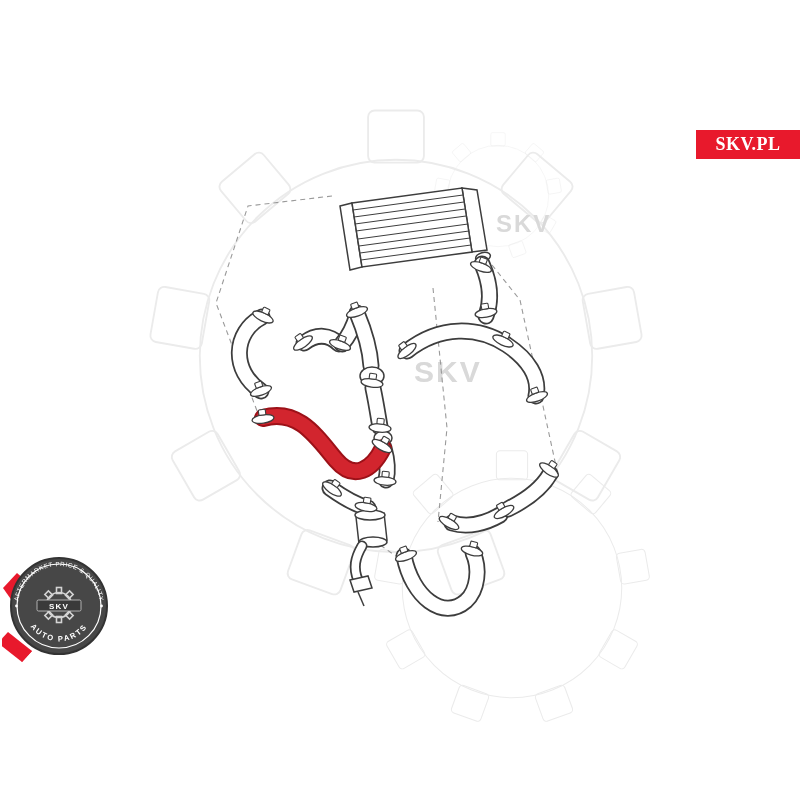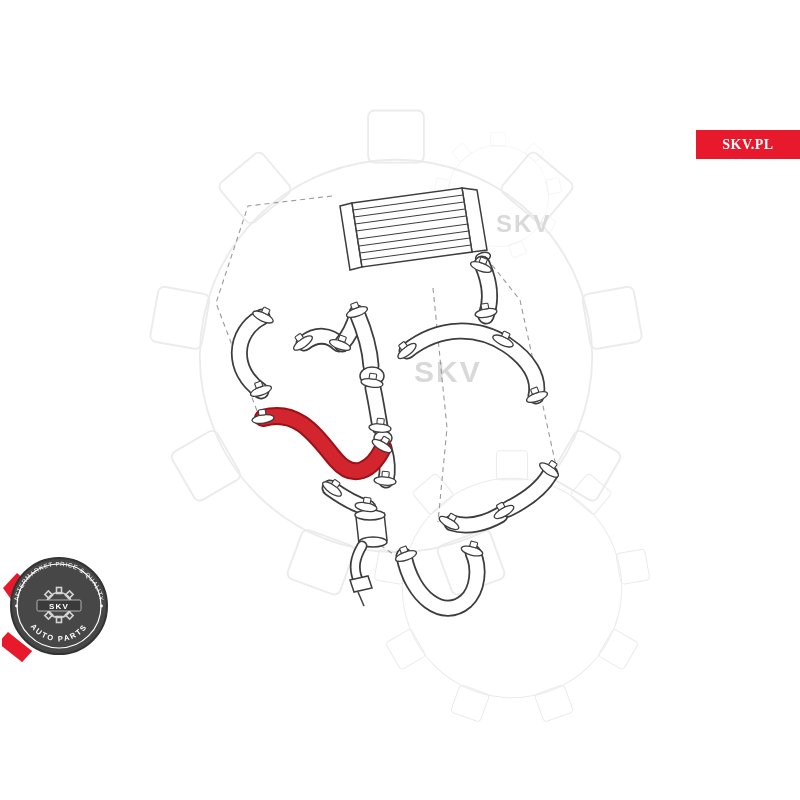--- a/index.html
+++ b/index.html
@@ -18,21 +18,21 @@
   .ink-fill{fill:#ffffff;stroke:#3d3d3d;stroke-width:1.5;}
   .fin{stroke:#3d3d3d;stroke-width:1;}
   .to{fill:none;stroke:#3d3d3d;stroke-width:17;stroke-linecap:round;}
   .ti{fill:none;stroke:#ffffff;stroke-width:13.5;stroke-linecap:round;}
   .ro{fill:none;stroke:#9c1118;stroke-width:18;stroke-linecap:round;}
   .ri{fill:none;stroke:#d2252e;stroke-width:14;stroke-linecap:round;}
 
   
   .banner{position:absolute;top:130px;right:0;width:104px;height:29px;background:#e8192c;
           color:#fff;display:flex;align-items:center;justify-content:center;
-          font-family:"Liberation Serif",serif;font-weight:bold;font-size:14px;letter-spacing:.5px;}
+          font-family:"Liberation Serif",serif;font-weight:bold;font-size:18px;letter-spacing:.5px;}
 
   
   .badge-svg{position:absolute;left:2px;top:548px;width:118px;height:122px;}
   .ribbon{fill:#e8192c;}
   .badge-circle{fill:#474747;stroke:#333333;stroke-width:2;}
   .badge-ring{fill:none;stroke:#ffffff;stroke-width:1.2;}
   .badge-arc-top{fill:#ffffff;font-size:6.2px;letter-spacing:.6px;font-family:"Liberation Sans",sans-serif;}
   .badge-arc-bottom{fill:#ffffff;font-size:7.6px;letter-spacing:1.8px;font-weight:bold;font-family:"Liberation Sans",sans-serif;}
   .badge-label-bg{fill:#3a3a3a;stroke:#cfcfcf;stroke-width:.8;}
   .badge-label{fill:#ffffff;font-size:8px;font-weight:bold;letter-spacing:1.2px;font-family:"Liberation Sans",sans-serif;}

